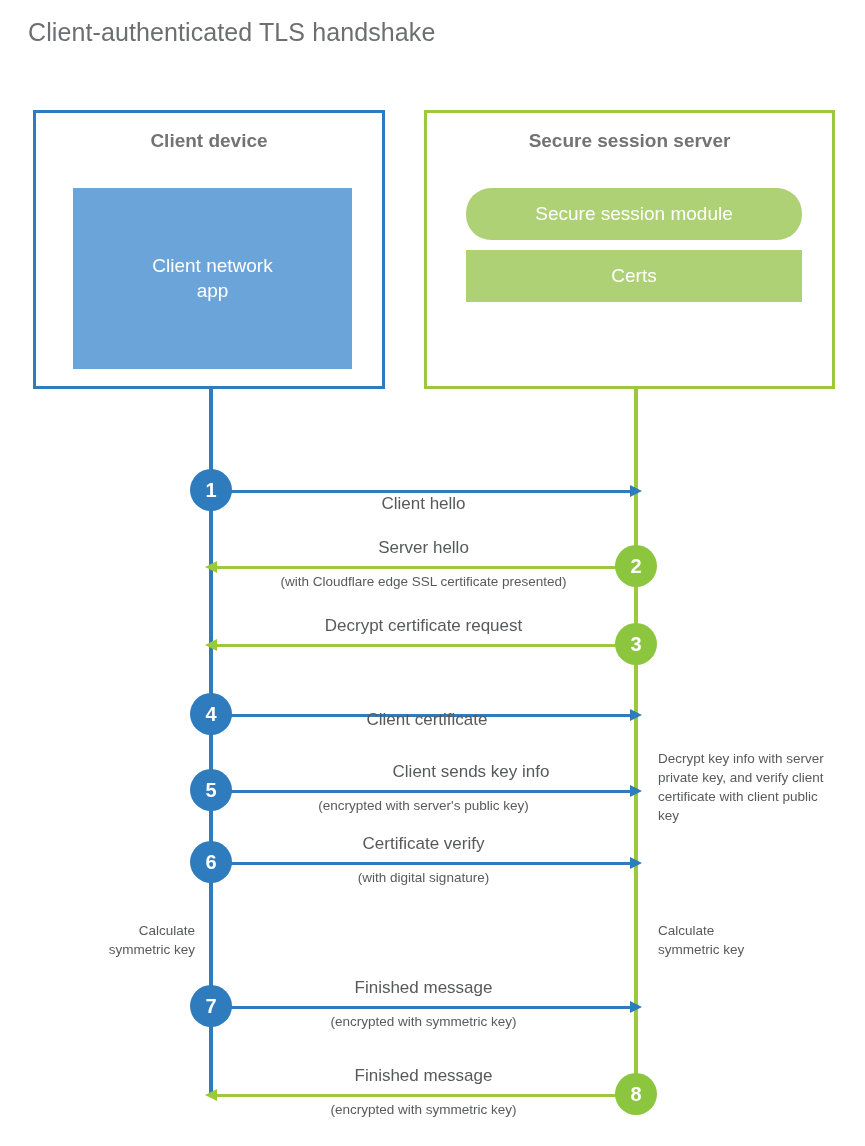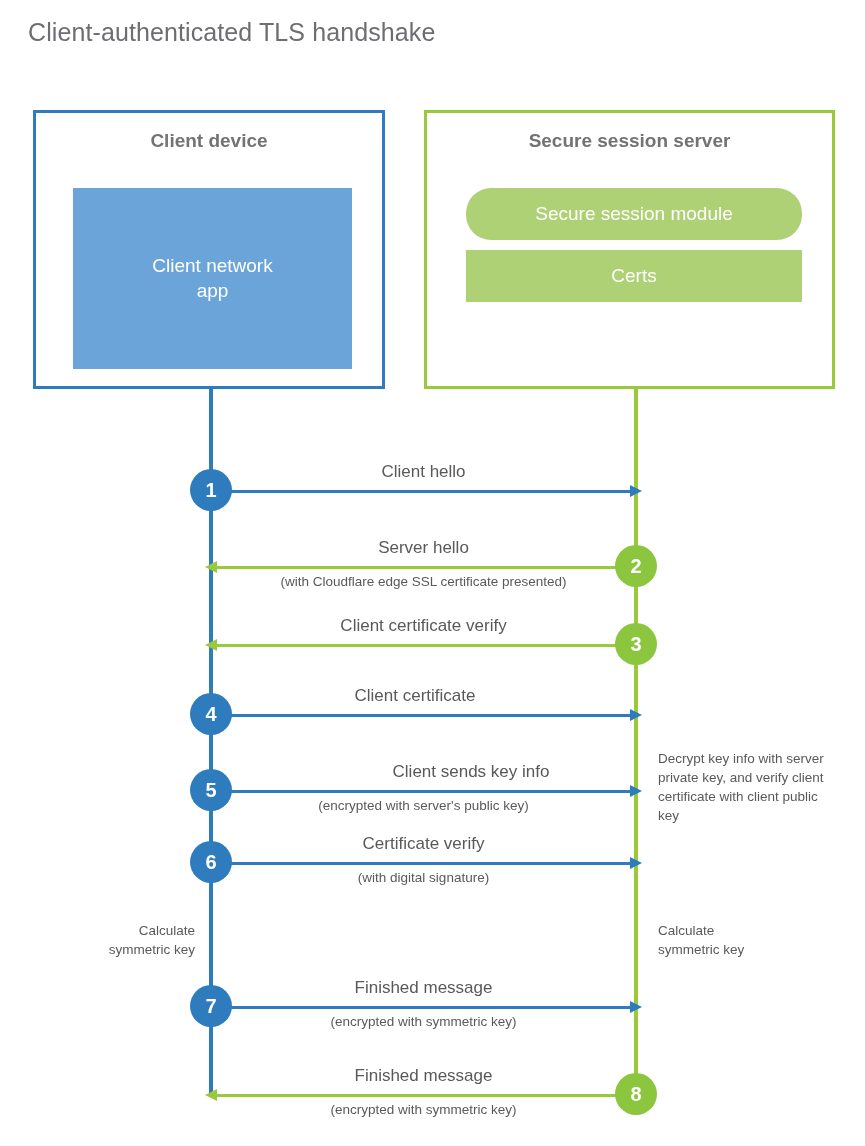--- a/index.html
+++ b/index.html
@@ -218,40 +218,40 @@
 </div>
 
 <div id="client-lifeline" class="lifeline"></div>
 <div id="server-lifeline" class="lifeline"></div>
 
 <div id="messages-layer">
     <div class="msg" style="left: 0px; top: 490px;">
       <div class="shaft blue" style="left: 213px; width: 419px;"></div>
       <div class="head right blue" style="left: 630px;"></div>
       <div class="step-circle blue" style="left: 190px;">1</div>
-      <div class="msg-label" style="left: 423.5px;">Client hello</div>
+      <div class="msg-label" style="left: 423.5px; margin-top: 32px;">Client hello</div>
     </div>
     <div class="msg" style="left: 0px; top: 566px;">
       <div class="shaft green" style="left: 215px; width: 419px;"></div>
       <div class="head left green" style="left: 205px;"></div>
       <div class="step-circle green" style="left: 615px;">2</div>
       <div class="msg-label" style="left: 423.5px;">Server hello</div>
       <div class="msg-sublabel" style="left: 423.5px;">(with Cloudflare edge SSL certificate presented)</div>
     </div>
     <div class="msg" style="left: 0px; top: 644px;">
       <div class="shaft green" style="left: 215px; width: 419px;"></div>
       <div class="head left green" style="left: 205px;"></div>
       <div class="step-circle green" style="left: 615px;">3</div>
-      <div class="msg-label" style="left: 423.5px;">Client certificate verify</div>
+      <div class="msg-label" style="left: 423.5px;">Decrypt certificate request</div>
     </div>
     <div class="msg" style="left: 0px; top: 714px;">
       <div class="shaft blue" style="left: 213px; width: 419px;"></div>
       <div class="head right blue" style="left: 630px;"></div>
       <div class="step-circle blue" style="left: 190px;">4</div>
-      <div class="msg-label" style="left: 415px;">Client certificate</div>
+      <div class="msg-label" style="left: 427px; margin-top: 24px;">Client certificate</div>
     </div>
     <div class="msg" style="left: 0px; top: 790px;">
       <div class="shaft blue" style="left: 213px; width: 419px;"></div>
       <div class="head right blue" style="left: 630px;"></div>
       <div class="step-circle blue" style="left: 190px;">5</div>
       <div class="msg-label" style="left: 443px; margin-left: 28px;">Client sends key info</div>
       <div class="msg-sublabel" style="left: 423.5px;">(encrypted with server's public key)</div>
     </div>
     <div class="msg" style="left: 0px; top: 862px;">
       <div class="shaft blue" style="left: 213px; width: 419px;"></div>

